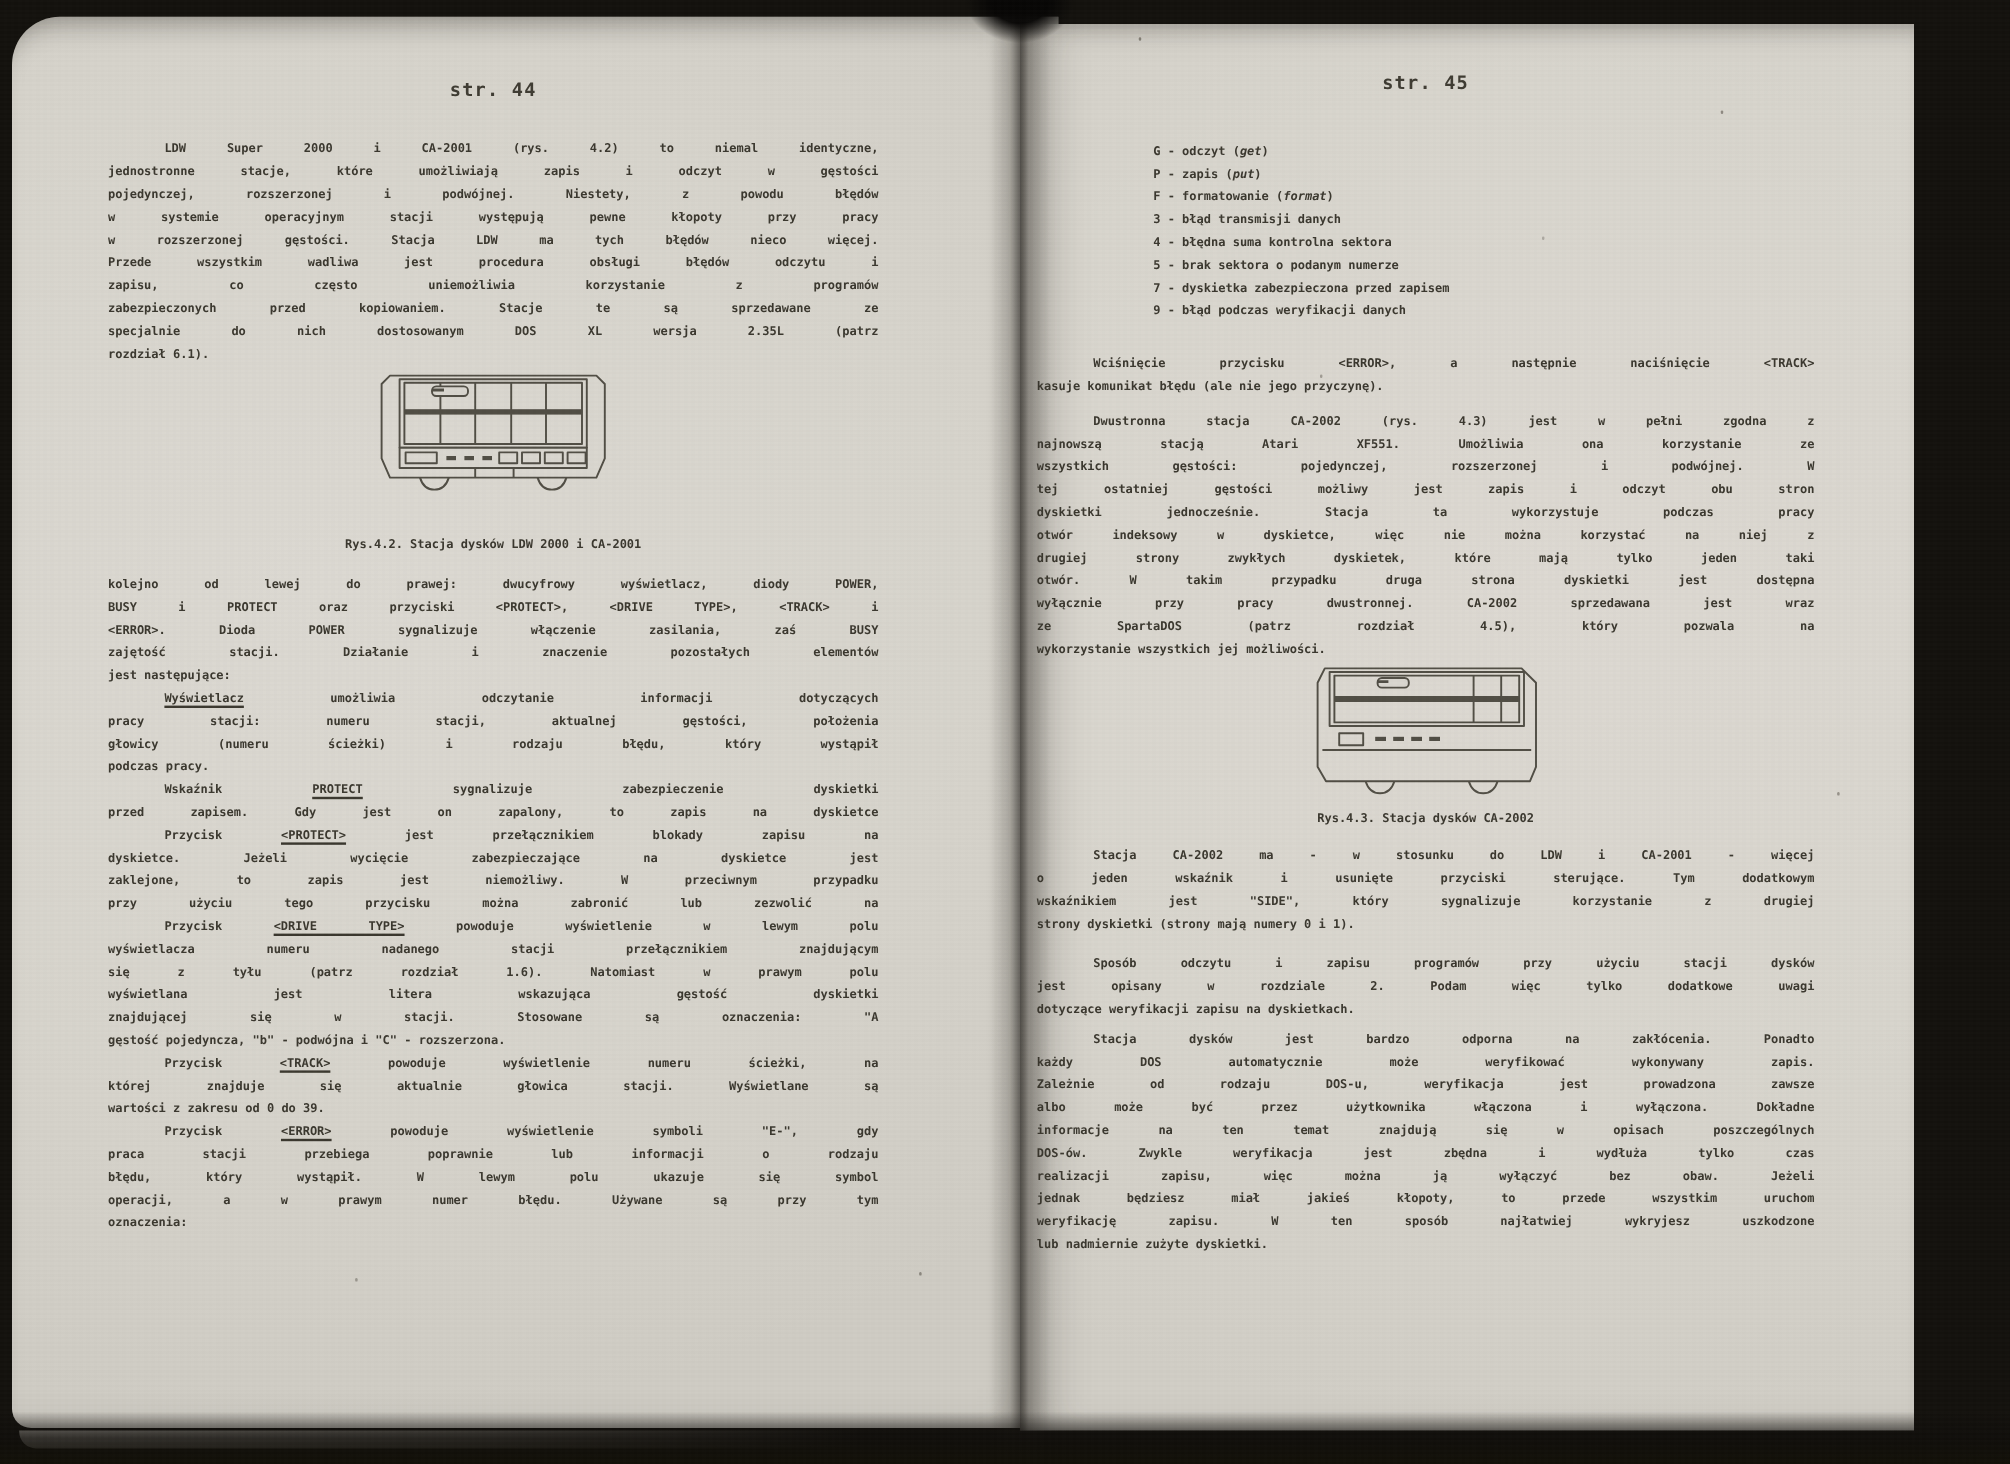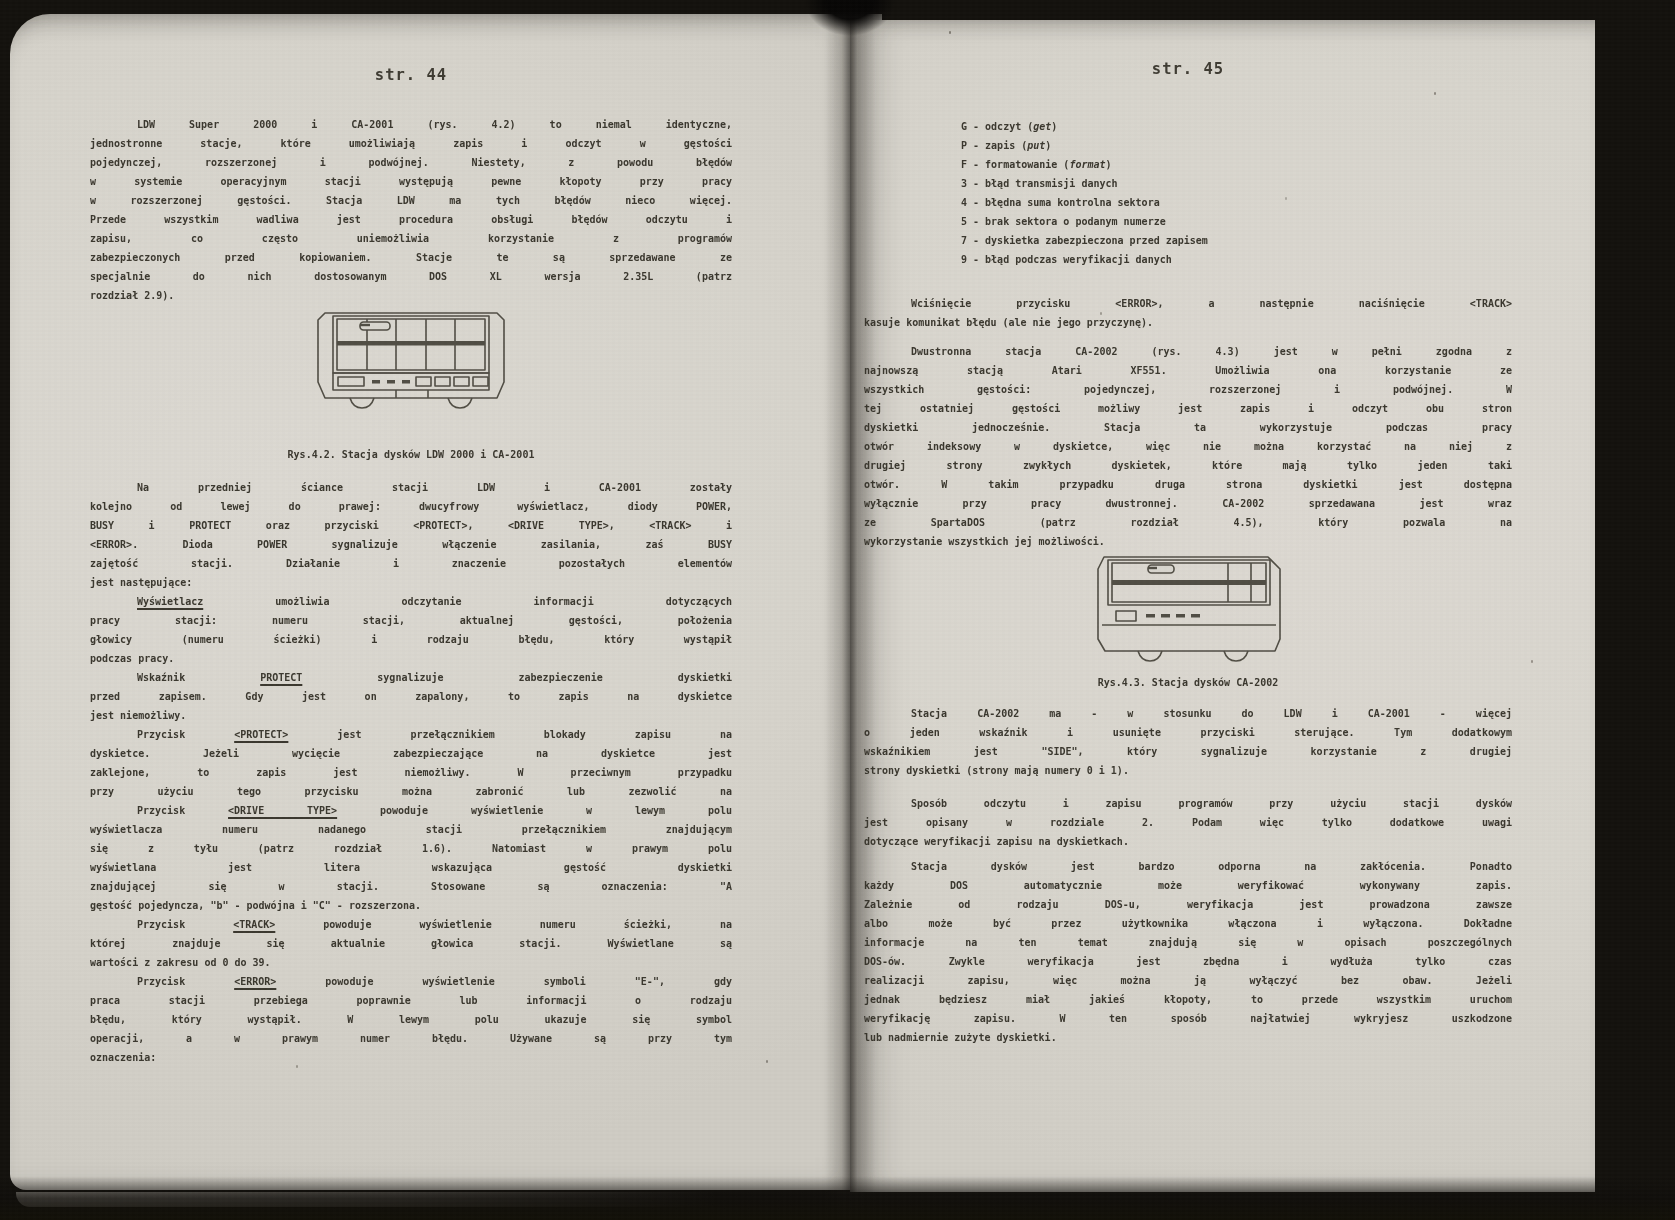--- a/index.html
+++ b/index.html
@@ -109,21 +109,21 @@
           <div class="para">
             <div class="tline ind">LDW Super 2000 i CA-2001 (rys. 4.2) to niemal identyczne,</div>
             <div class="tline">jednostronne stacje, które umożliwiają zapis i odczyt w gęstości</div>
             <div class="tline">pojedynczej, rozszerzonej i podwójnej. Niestety, z powodu błędów</div>
             <div class="tline">w systemie operacyjnym stacji występują pewne kłopoty przy pracy</div>
             <div class="tline">w rozszerzonej gęstości. Stacja LDW ma tych błędów nieco więcej.</div>
             <div class="tline">Przede wszystkim wadliwa jest procedura obsługi błędów odczytu i</div>
             <div class="tline">zapisu, co często uniemożliwia korzystanie z programów</div>
             <div class="tline">zabezpieczonych przed kopiowaniem. Stacje te są sprzedawane ze</div>
             <div class="tline">specjalnie do nich dostosowanym DOS XL wersja 2.35L (patrz</div>
-            <div class="tline last">rozdział 2.9).</div>
+            <div class="tline last">rozdział 6.1).</div>
           </div>
         </div>
 
       <figure class="fig" id="fig42">
         <svg viewBox="0 0 206 104" width="206" height="104">
           <g fill="none" stroke="#514e45" stroke-width="1.6" stroke-linejoin="round">
             <path d="M17 2 H189 L196 9 V71 L189 87 H17 L10 71 V9 Z"></path>
             <rect x="25" y="5" width="156" height="57"></rect>
             <rect x="29" y="8" width="148" height="51"></rect>
             <path d="M59 8 V59 M88 8 V59 M118 8 V59 M147 8 V59"></path>
@@ -144,37 +144,35 @@
             <path d="M88 79 V87 M120 79 V87"></path>
             <path d="M42 87 q3 10 12 10 q9 0 12 -10"></path>
             <path d="M140 87 q3 10 12 10 q9 0 12 -10"></path>
           </g>
         </svg>
       </figure>
       <div class="caption">Rys.4.2. Stacja dysków LDW 2000 i CA-2001</div>
 
       <div id="left-bottom">
           <div class="para">
-            <div class="tline ind">Na przedniej ściance stacji LDW i CA-2001 zostały</div>
             <div class="tline">kolejno od lewej do prawej: dwucyfrowy wyświetlacz, diody POWER,</div>
             <div class="tline">BUSY i PROTECT oraz przyciski &lt;PROTECT&gt;, &lt;DRIVE TYPE&gt;, &lt;TRACK&gt; i</div>
             <div class="tline">&lt;ERROR&gt;. Dioda POWER sygnalizuje włączenie zasilania, zaś BUSY</div>
             <div class="tline">zajętość stacji. Działanie i znaczenie pozostałych elementów</div>
             <div class="tline last">jest następujące:</div>
           </div>
           <div class="para">
             <div class="tline ind"><u>Wyświetlacz</u> umożliwia odczytanie informacji dotyczących</div>
             <div class="tline">pracy stacji: numeru stacji, aktualnej gęstości, położenia</div>
             <div class="tline">głowicy (numeru ścieżki) i rodzaju błędu, który wystąpił</div>
             <div class="tline last">podczas pracy.</div>
           </div>
           <div class="para">
             <div class="tline ind">Wskaźnik <u>PROTECT</u> sygnalizuje zabezpieczenie dyskietki</div>
             <div class="tline">przed zapisem. Gdy jest on zapalony, to zapis na dyskietce</div>
-            <div class="tline last">jest niemożliwy.</div>
           </div>
           <div class="para">
             <div class="tline ind">Przycisk <u>&lt;PROTECT&gt;</u> jest przełącznikiem blokady zapisu na</div>
             <div class="tline">dyskietce. Jeżeli wycięcie zabezpieczające na dyskietce jest</div>
             <div class="tline">zaklejone, to zapis jest niemożliwy. W przeciwnym przypadku</div>
             <div class="tline">przy użyciu tego przycisku można zabronić lub zezwolić na</div>
           </div>
           <div class="para">
             <div class="tline ind">Przycisk <u>&lt;DRIVE TYPE&gt;</u> powoduje wyświetlenie w lewym polu</div>
             <div class="tline">wyświetlacza numeru nadanego stacji przełącznikiem znajdującym</div>

